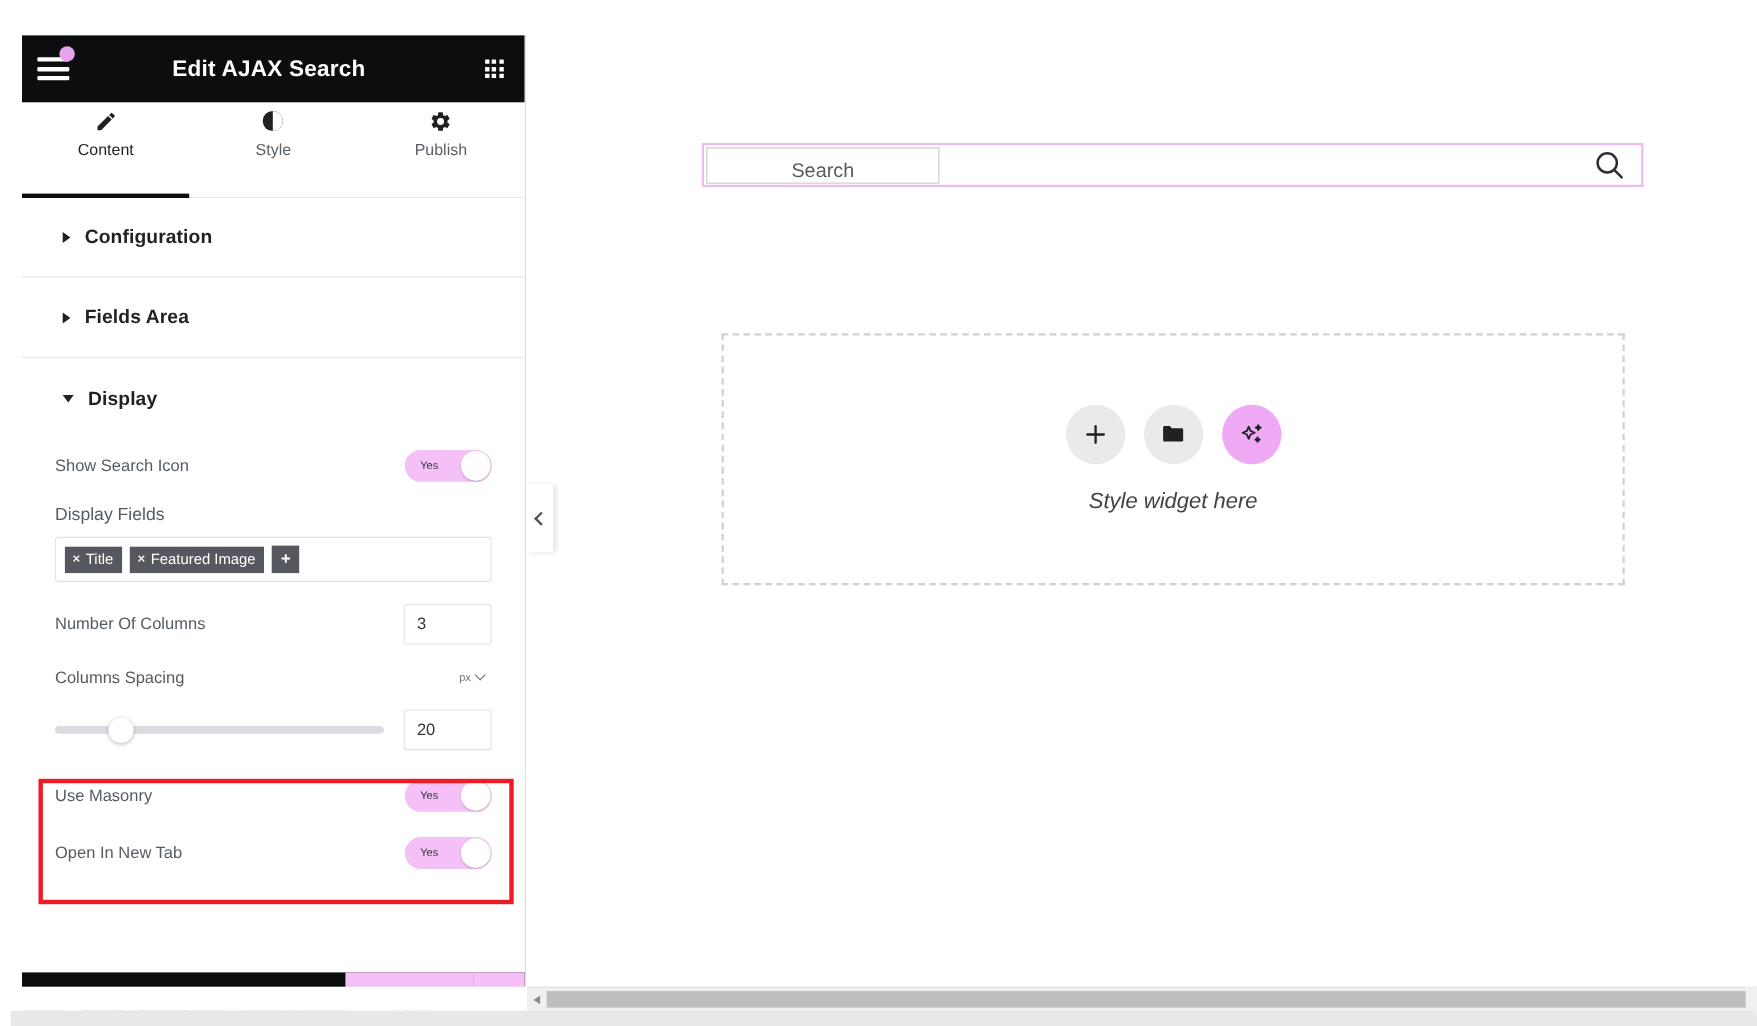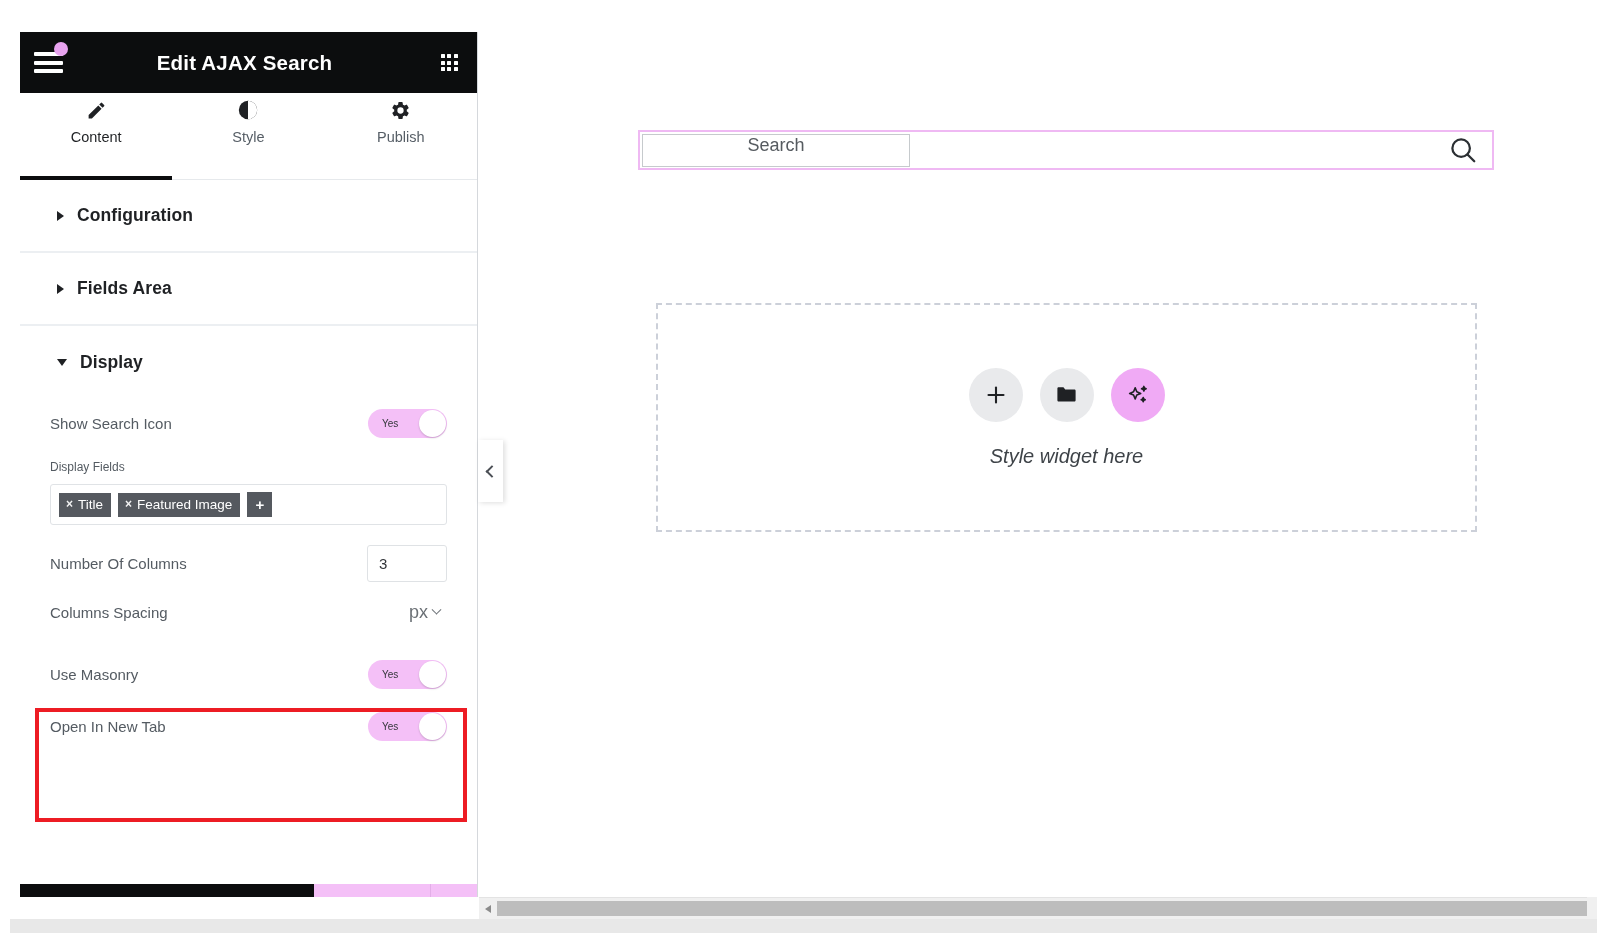--- a/index.html
+++ b/index.html
@@ -165,21 +165,21 @@
     position: absolute;
     right: 1px; top: 1px;
     width: 27px; height: 27px;
     border-radius: 50%;
     background: #ffffff;
     box-shadow: 0 1px 2px rgba(0,0,0,0.18);
   }
 
   
   .field-label {
-    font-size: 12px;
+    font-size: 16px;
     color: #545b62;
     margin-top: 12px;
     margin-bottom: 10px;
   }
   .tags-box {
     border: 1px solid #e0e3e6;
     border-radius: 3px;
     background: #fff;
     padding: 7px 8px;
     display: flex;
@@ -216,21 +216,21 @@
     border: 1px solid #dfe2e5;
     border-radius: 3px;
     background: #fff;
     font-size: 15px;
     color: #33363a;
     padding-left: 11px;
     font-family: "Liberation Sans", sans-serif;
     outline: none;
   }
   .unit-select {
-    font-size: 18px;
+    font-size: 10px;
     color: #6b7075;
     display: flex;
     align-items: center;
     gap: 5px;
     cursor: pointer;
     padding-right: 7px;
   }
   .unit-select .chev {
     width: 7px; height: 7px;
     border-right: 1.6px solid #6b7075;
@@ -347,25 +347,25 @@
     position: absolute;
     left: 159px; top: 110px;
     width: 856px; height: 40px;
     border: 2px solid #efb9f3;
     background: #ffffff;
     display: flex;
     align-items: center;
     padding: 0 2px;
   }
   #search-input-box {
-    width: 268px;
+    width: 212px;
     height: 33px;
     border: 1px solid #c6cacd;
     display: flex;
-    align-items: flex-start;
+    align-items: flex-end;
     justify-content: center;
     background: #fff;
   }
   #search-placeholder {
     font-size: 18px;
     color: #565b60;
   }
   #search-icon-wrap {
     margin-left: auto;
     margin-right: 12px;
@@ -552,20 +552,26 @@
       </div>
 
       <div class="ctrl-row">
         <span class="ctrl-label">Columns Spacing</span>
         <span class="unit-select">
           <span>px</span>
           <span class="chev"></span>
         </span>
       </div>
 
+      <div class="slider-row">
+        <div class="slider">
+          <div class="thumb" style="left: 20%;"></div>
+        </div>
+        <input class="num-input" value="20" style="">
+      </div>
 
       <div class="ctrl-row" style="margin-top:13px;">
         <span class="ctrl-label">Use Masonry</span>
         <div class="toggle">
           <span class="tg-text">Yes</span>
           <span class="knob"></span>
         </div>
       </div>
 
       <div class="ctrl-row" style="margin-top:3px;text-align:center;">

